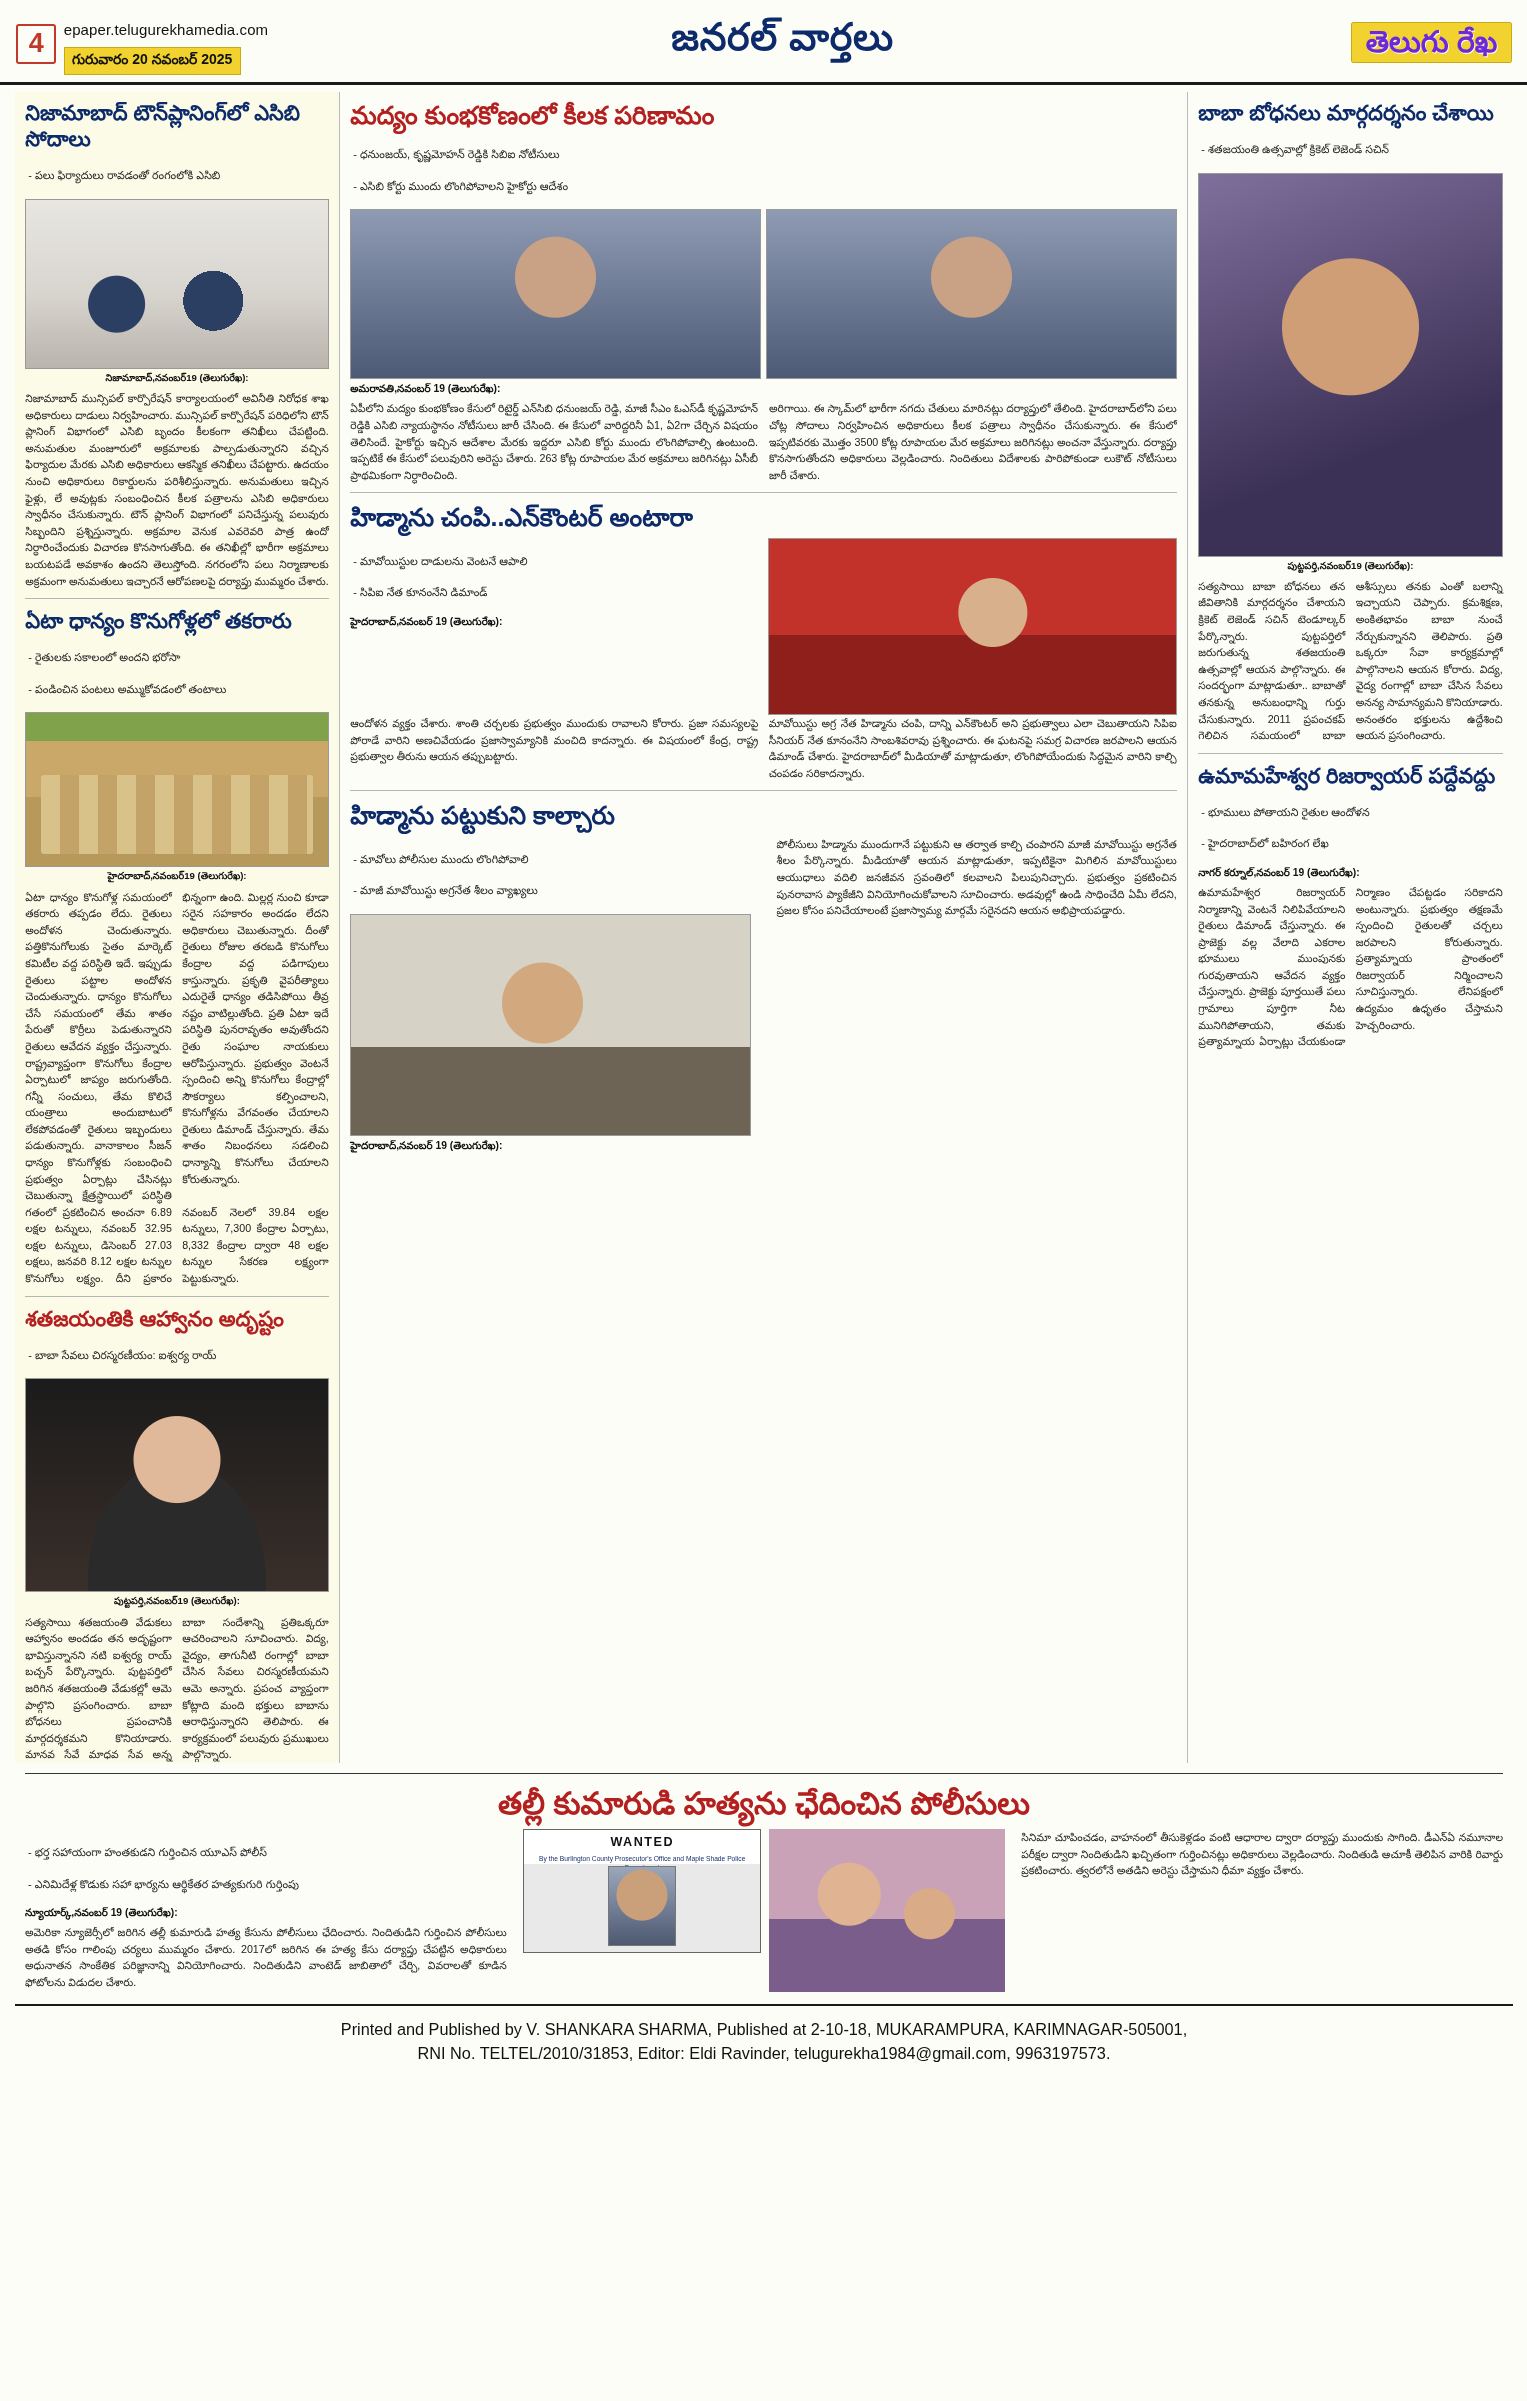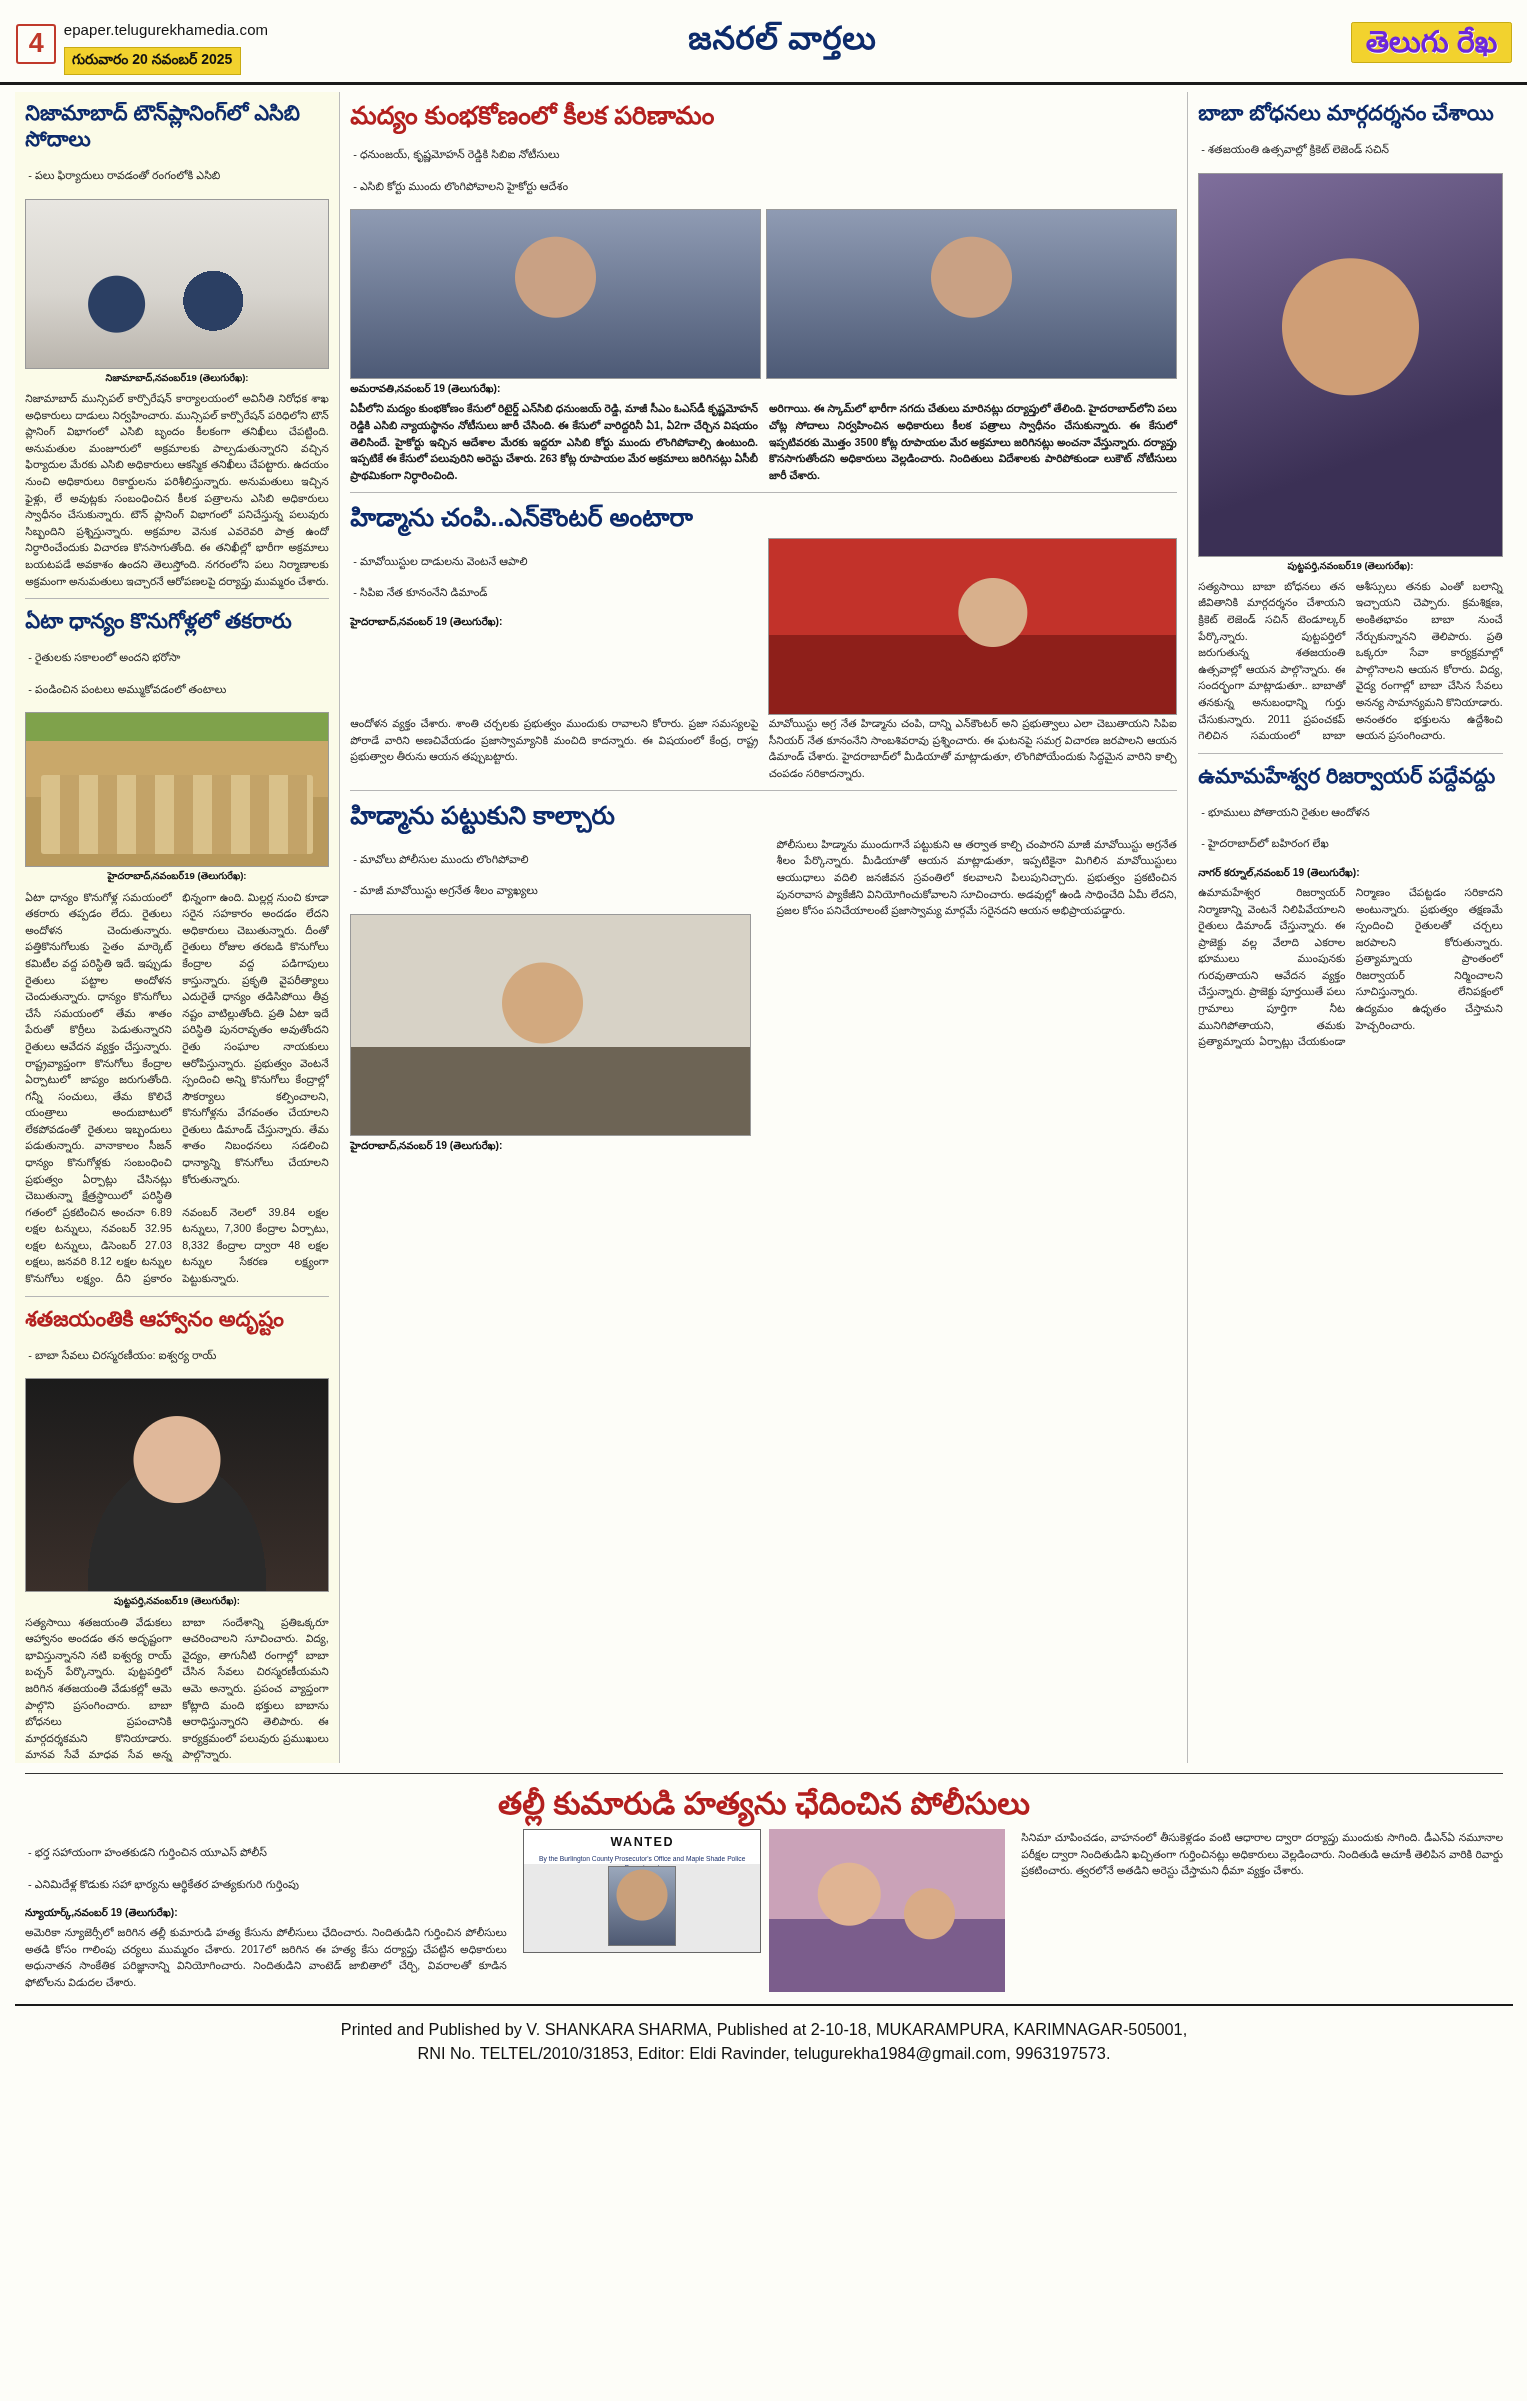--- a/index.html
+++ b/index.html
@@ -33,21 +33,21 @@
   .mast-site { font-size:15px; color:#111; padding-top:10.3px; letter-spacing:0.1px;}
   .mast-date {
     margin-top:9px; background:#f2d22e; color:#111; font-size:14px;
     padding:3px 7.4px; border:0.7px solid #c8ab14; display:inline-block;
     font-weight:bold;
   }
   .mast-center {
     flex:1; display:flex; align-items:center; justify-content:center;
   }
   .mast-center h1 {
-    margin:0; font-size:32px; color:#0d2b6b; font-weight:bold;
+    margin:0; font-size:38px; color:#0d2b6b; font-weight:bold;
     letter-spacing:0.7px;
   }
   .mast-right { width:310px; display:flex; align-items:center; justify-content:flex-end; }
   .logo-box {
     background:#f2d22e; border:1.5px solid #c8ab14; padding:4.4px 13.3px; border-radius:2.2px;
   }
   .logo-box .logo-text {
     font-size:30px; color:#6d28d9; font-weight:bold; line-height:1;
     text-shadow: 0.7px 0.7px 0 #fff;
   }
@@ -246,21 +246,21 @@
         <div class="headline red big">మద్యం కుంభకోణంలో కీలక పరిణామం</div>
         <div class="subhead">ధనుంజయ్, కృష్ణమోహన్ రెడ్డికి సిబిఐ నోటీసులు</div>
         <div class="subhead">ఎసిబి కోర్టు ముందు లొంగిపోవాలని హైకోర్టు ఆదేశం</div>
         <div class="photo-row">
           <div class="ph-two-men">
               <div></div>
               <div></div>
             </div>
         </div>
         <div class="dateline">అమరావతి,నవంబర్ 19 (తెలుగురేఖ):</div>
-        <div style="display:flex; gap:11px;font-weight:bold;">
+        <div style="display:flex; gap:11px;">
           <div class="body-text" style="flex:1;">ఏపీలోని మద్యం కుంభకోణం కేసులో రిటైర్డ్ ఎన్‌సిబి ధనుంజయ్ రెడ్డి, మాజీ సీఎం ఓఎస్‌డీ కృష్ణమోహన్ రెడ్డికి ఎసిబి న్యాయస్థానం నోటీసులు జారీ చేసింది. ఈ కేసులో వారిద్దరినీ ఏ1, ఏ2గా చేర్చిన విషయం తెలిసిందే. హైకోర్టు ఇచ్చిన ఆదేశాల మేరకు ఇద్దరూ ఎసిబి కోర్టు ముందు లొంగిపోవాల్సి ఉంటుంది. ఇప్పటికే ఈ కేసులో పలువురిని అరెస్టు చేశారు. 263 కోట్ల రూపాయల మేర అక్రమాలు జరిగినట్లు ఏసీబీ ప్రాథమికంగా నిర్ధారించింది.</div>
           <div class="body-text" style="flex:1;">అరిగాయి. ఈ స్కామ్‌లో భారీగా నగదు చేతులు మారినట్లు దర్యాప్తులో తేలింది. హైదరాబాద్‌లోని పలు చోట్ల సోదాలు నిర్వహించిన అధికారులు కీలక పత్రాలు స్వాధీనం చేసుకున్నారు. ఈ కేసులో ఇప్పటివరకు మొత్తం 3500 కోట్ల రూపాయల మేర అక్రమాలు జరిగినట్లు అంచనా వేస్తున్నారు. దర్యాప్తు కొనసాగుతోందని అధికారులు వెల్లడించారు. నిందితులు విదేశాలకు పారిపోకుండా లుకౌట్ నోటీసులు జారీ చేశారు.</div>
         </div>
       </div>
 
       <div class="rule"></div>
 
       <div>
         <div class="headline blue big">హిడ్మాను చంపి..ఎన్‌కౌంటర్ అంటారా</div>
         <div style="display:flex; gap:9px; align-items:flex-start;">

